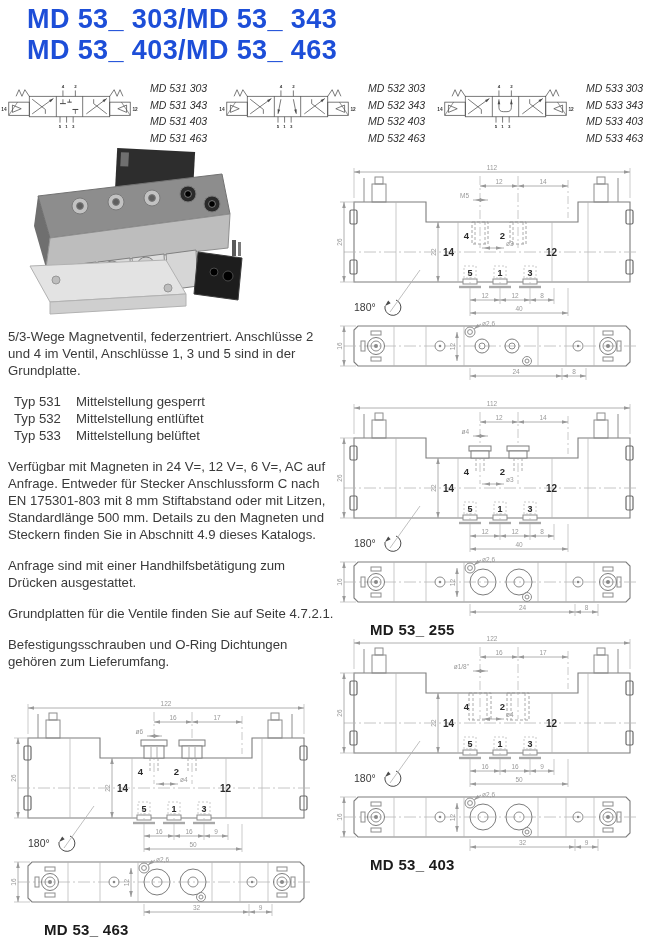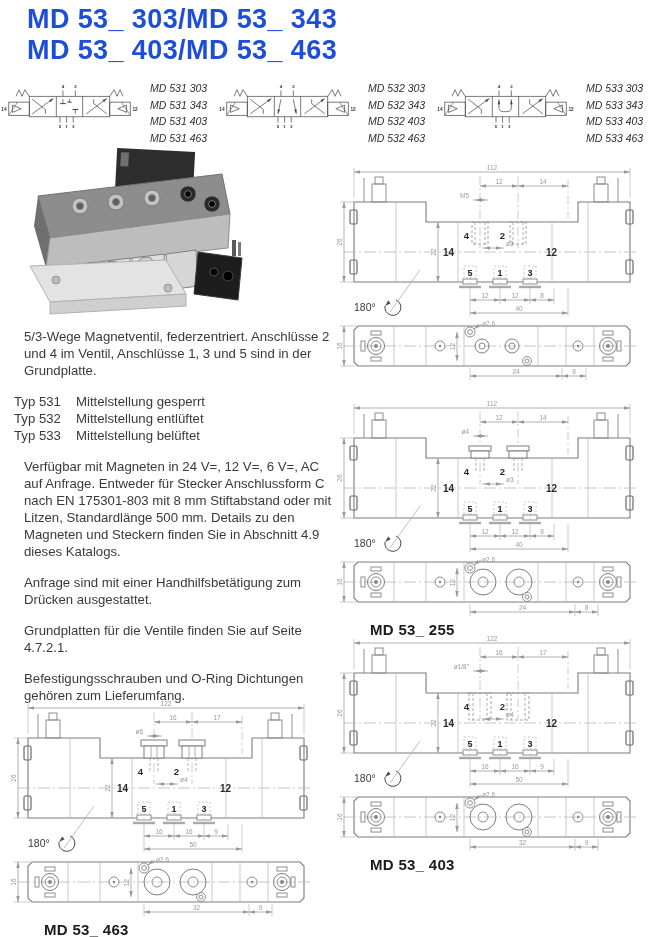--- a/index.html
+++ b/index.html
@@ -6,21 +6,21 @@
   .page{position:relative;width:654px;height:937px;background:#fff;overflow:hidden;
         font-family:"Liberation Sans",sans-serif;}
   .title{position:absolute;left:23px;top:0;margin:4px;font-size:27px;line-height:31px;
          font-weight:700;color:#1d4ed8;letter-spacing:.4px;}
   .symbols{position:absolute;left:0;top:74px;width:654px;display:flex;}
   .symbol{width:218px;display:flex;align-items:flex-start;}
   .symsvg{width:150px;height:68px;flex:0 0 150px;}
   .symlabels{font-style:italic;font-size:10.5px;line-height:16.5px;color:#2e2e2e;padding-top:6px;text-align:right;}
   .photo{position:absolute;left:16px;top:148px;width:242px;height:174px;}
   .copy{position:absolute;left:8px;top:328px;width:327px;font-size:13.2px;line-height:17px;color:#3a3a3a;}
-  .copy p{margin:0 0 14px 16px;}
+  .copy p{margin:0 0 14px 0;}
   .typelist{margin:0 0 14px 0;}
   .typerow{display:flex;margin-left:6px;}
   .typerow .typ{width:62px;flex:0 0 62px;}
   .drawing{position:absolute;width:322px;}
   .d1{left:330px;top:160px;} .d2{left:330px;top:396px;} .d3{left:330px;top:631px;} .d4{left:4px;top:696px;}
   .front{width:322px;height:158px;display:block;}
   .strip{width:322px;height:62px;display:block;margin-top:2px;}
   .dlabel{font-weight:700;font-size:15px;color:#1b1b1b;margin:3px 0 0 40px;letter-spacing:.3px;}
   svg text{font-family:"Liberation Sans",sans-serif;}
 </style>

